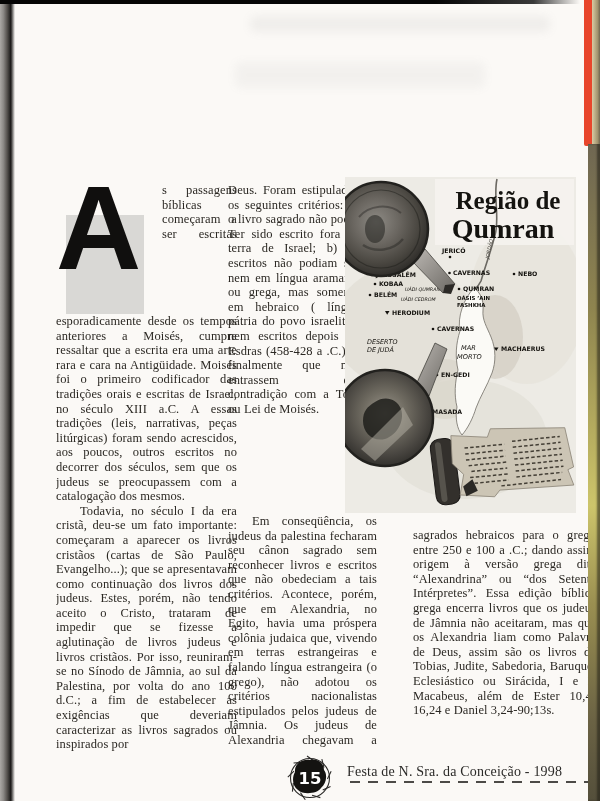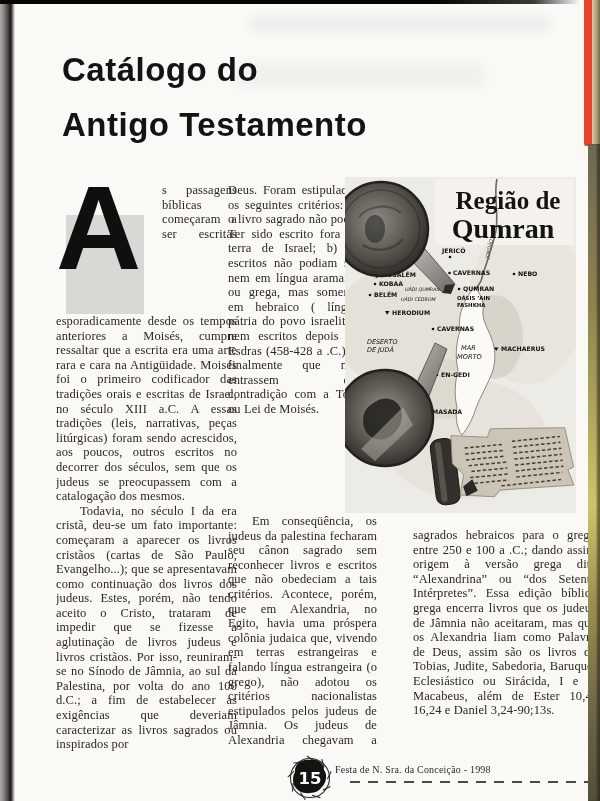--- a/index.html
+++ b/index.html
@@ -39,36 +39,32 @@
   
   .dropblock{float:left;width:99px;height:131px;margin-right:7px;position:relative;}
   .dropblock .gray-rect{position:absolute;left:10px;top:32px;width:78px;height:99px;background:#d9d8d5;}
   .dropblock .dropcap{position:absolute;left:0px;top:-14px;
     font-family:"Liberation Sans", sans-serif;font-weight:bold;
     font-size:118px;line-height:118px;color:#100f0e;}
   
   .map{position:absolute;left:345px;top:177px;width:231px;height:336px;}
   
   .footer-badge{position:absolute;left:286px;top:753px;width:48px;height:48px;}
-  .footer-caption{position:absolute;left:335px;top:764px;font-size:10px;color:#2b2a28;letter-spacing:.2px;}
+  .footer-caption{position:absolute;left:347px;top:764px;font-size:14px;color:#2b2a28;letter-spacing:.2px;}
   .footer-dashes{position:absolute;left:350px;top:781px;width:240px;height:2px;
     background:repeating-linear-gradient(90deg,#4c4a47 0 10px,rgba(0,0,0,0) 10px 18px);}
 </style>
 </head>
 <body>
 
 <div class="page">
 
   <div class="ghost g1"></div>
   <div class="ghost g2"></div>
 
-  <h1 class="title">
-    <span>Catálogo do</span>
-    <span>Antigo Testamento</span>
-  </h1>
 
   <div class="col col1">
     <div class="dropblock">
       <div class="gray-rect"></div>
       <div class="dropcap">A</div>
     </div>
     <p>s passagens bíblicas começaram a ser escritas esporadicamente desde os tempos anteriores a Moisés, cumpre ressaltar que a escrita era uma arte rara e cara na Antigüidade. Moisés foi o primeiro codificador das tradições orais e escritas de Israel, no século XIII a.C. A essas tradições (leis, narrativas, peças litúrgicas) foram sendo acrescidos, aos poucos, outros escritos no decorrer dos séculos, sem que os judeus se preocupassem com a catalogação dos mesmos.</p>
     <p class="indent">Todavia, no século I da era cristã, deu-se um fato importante: começaram a aparecer os livros cristãos (cartas de São Paulo, Evangelho...); que se apresentavam como continuação dos livros dos judeus. Estes, porém, não tendo aceito o Cristo, trataram de impedir que se fizesse a aglutinação de livros judeus e livros cristãos. Por isso, reuniram-se no Sínodo de Jâmnia, ao sul da Palestina, por volta do ano 100 d.C.; a fim de estabelecer as exigências que deveriam caracterizar as livros sagrados ou inspirados por</p>
   </div>
 

